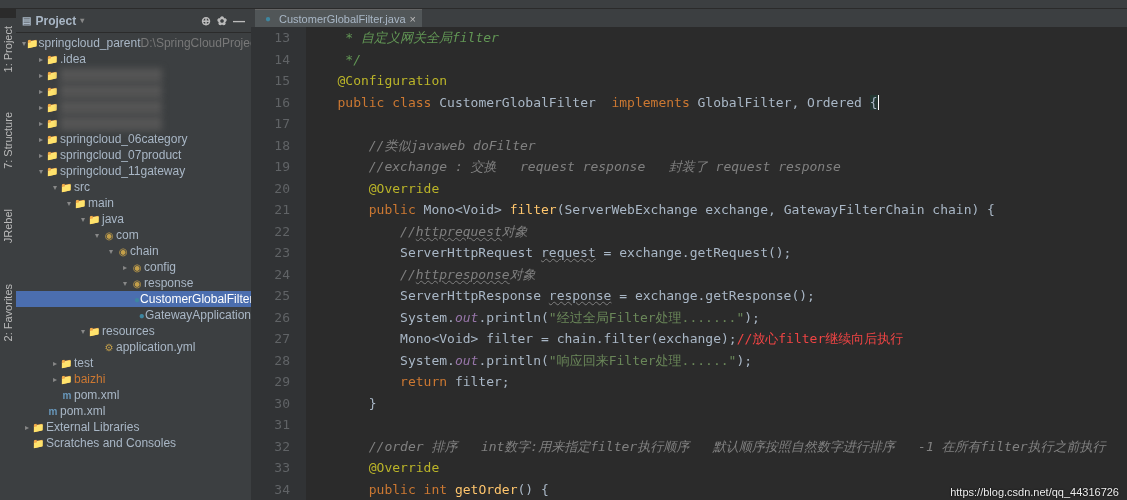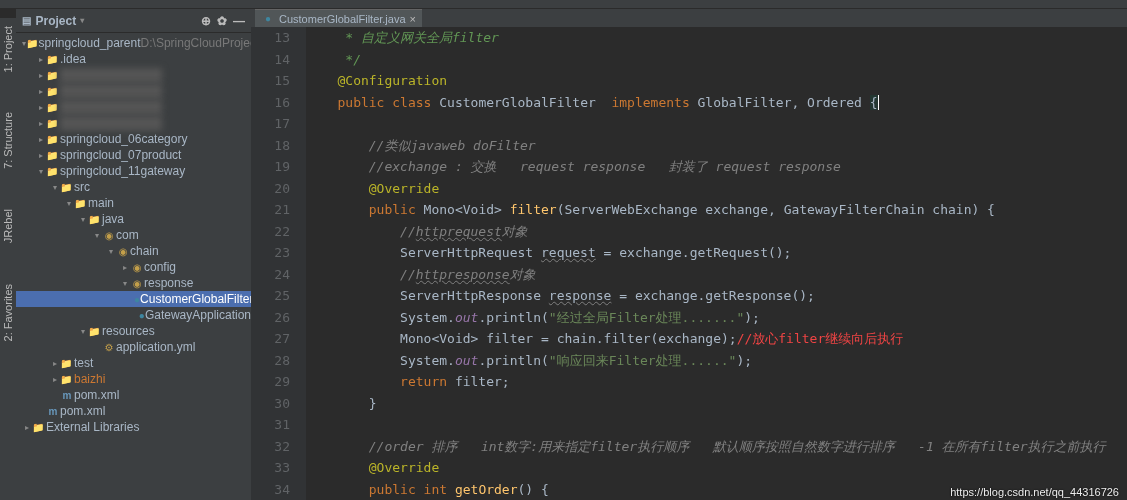--- a/index.html
+++ b/index.html
@@ -185,20 +185,25 @@
           <div class="node" style="padding-left: 20px;">
             <span class="arrow"> </span>
             <span class="nicon file-xml"></span>
             <span> pom.xml</span>
           </div>
           <div class="node" style="padding-left: 6px;">
             <span class="arrow">▸</span>
             <span class="nicon folder"></span>
             <span> External Libraries</span>
           </div>
+          <div class="node" style="padding-left: 6px;">
+            <span class="arrow"> </span>
+            <span class="nicon folder"></span>
+            <span> Scratches and Consoles</span>
+          </div>
         </div>
     </div>
     <div class="editor">
       <div class="tabs">
         <div class="tab">
           <span class="nicon file-c"></span>
           <span>CustomerGlobalFilter.java</span>
           <span class="close">×</span>
         </div>
       </div>

